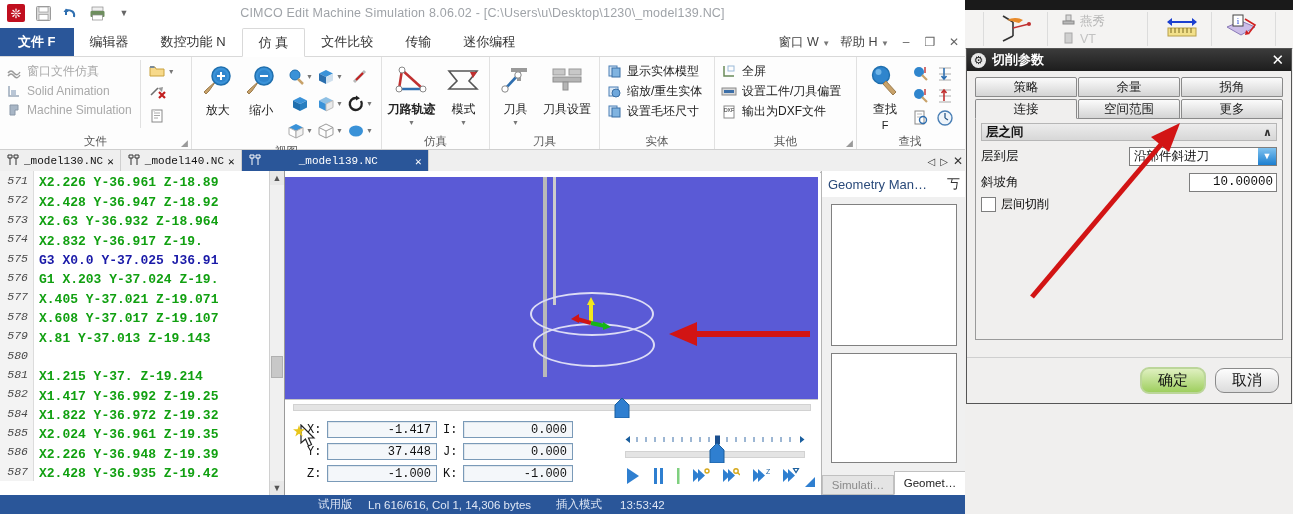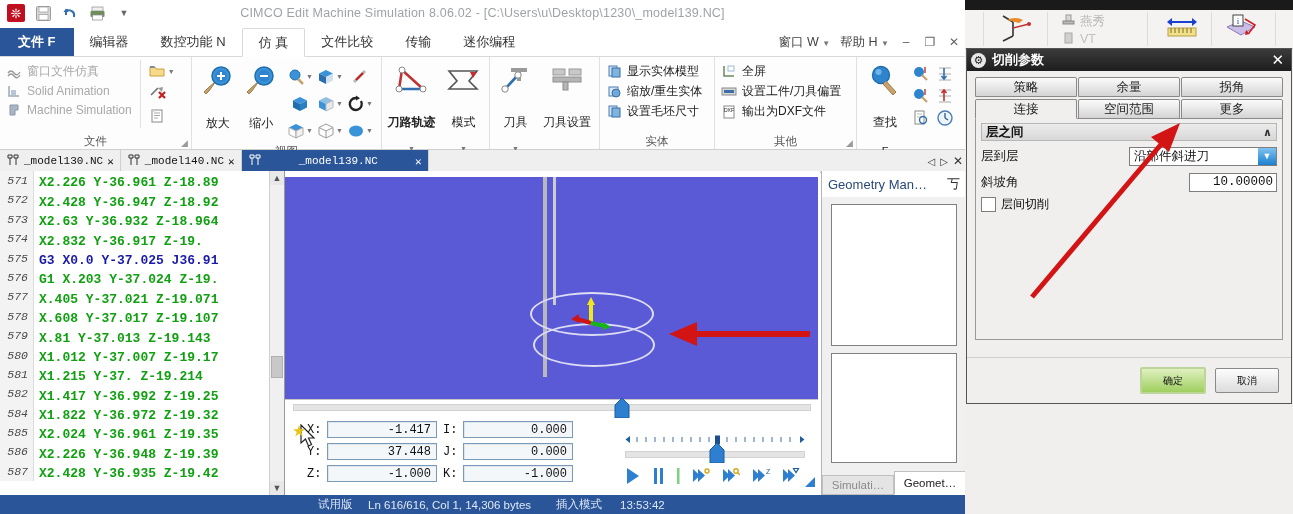--- a/index.html
+++ b/index.html
@@ -30,21 +30,21 @@
   
   .ribbon{position:relative;height:92px;background:#fdfdfd;border-bottom:1px solid #cfcfcf;display:flex;}
   .grp{position:relative;height:92px;display:flex;flex-direction:column;justify-content:flex-start;padding:3px 6px 0 6px;border-right:1px solid #e1e1e1;box-sizing:border-box;}
   .grp-body{flex:1;display:flex;align-items:flex-start;gap:4px;}
   .grp-name{height:15px;line-height:15px;text-align:center;font-size:11.5px;color:#5a5a5a;}
   .grp-dlg{position:absolute;right:3px;bottom:1px;font-size:9px;color:#9a9a9a;}
   .vlist{display:flex;flex-direction:column;gap:3px;padding-top:3px;}
   .vitem{display:flex;align-items:center;gap:5px;font-size:12px;color:#a9a9a9;white-space:nowrap;}
   .vitem.on{color:#222;}
   .vitem .gl{width:16px;height:16px;display:inline-flex;align-items:center;justify-content:center;}
-  .bigbtn{width:54px;display:flex;flex-direction:column;align-items:center;gap:14px;}
+  .bigbtn{width:54px;display:flex;flex-direction:column;align-items:center;gap:1px;}
   .bigbtn .gl{height:40px;display:flex;align-items:center;justify-content:center;}
   .bigbtn .lb{font-size:12px;color:#222;white-space:nowrap;}
   .bigbtn .lb2{font-size:11px;color:#222;}
   .icogrid{display:grid;grid-template-columns:repeat(3,30px);grid-auto-rows:27px;align-items:center;justify-items:center;padding-top:2px;}
   .icogrid .cell{display:flex;align-items:center;gap:1px;}
   .cav{font-size:7px;color:#777;}
 
   
   .doctabs{height:22px;background:#efefef;border-bottom:1px solid #b9b9b9;display:flex;align-items:stretch;position:relative;}
   .dtab{display:flex;align-items:center;gap:4px;padding:0 6px;font-family:"Liberation Mono","DejaVu Sans Mono",monospace;font-size:11px;color:#111;border-right:1px solid #cfcfcf;}
@@ -109,21 +109,21 @@
   .sect{display:flex;align-items:center;height:18px;background:linear-gradient(#ececec,#d7d7d7);border:1px solid #b6b6b6;box-sizing:border-box;padding:0 4px;font-weight:bold;font-size:12.5px;color:#111;text-align:right;}
   .sect .chev{margin-left:auto;font-size:11px;color:#333;}
   .frow{display:flex;align-items:center;height:22px;margin-top:4px;}
   .frow .lbl{font-size:12.5px;color:#111;}
   .sel2{margin-left:auto;width:148px;height:19px;background:#fff;border:1px solid #7e7e7e;display:flex;align-items:center;padding-left:4px;box-sizing:border-box;font-size:12.5px;color:#111;}
   .sel2 .dd{margin-left:auto;width:18px;height:17px;background:linear-gradient(#7fc2ef,#1c7fd0);display:flex;align-items:center;justify-content:center;color:#fff;font-size:9px;}
   .numf{margin-left:auto;width:88px;height:19px;background:#fff;border:1px solid #7e7e7e;display:flex;align-items:center;justify-content:flex-end;padding-right:3px;box-sizing:border-box;font-family:"Liberation Mono","DejaVu Sans Mono",monospace;font-size:12.5px;color:#111;}
   .cbrow{display:flex;align-items:center;gap:5px;margin-top:3px;}
   .cbox{width:13px;height:13px;background:#fff;border:1px solid #7e7e7e;}
   .dlg-btns{position:absolute;left:0;bottom:0;width:100%;height:46px;border-top:1px solid #cfcfcf;display:flex;align-items:center;justify-content:flex-end;gap:9px;padding-right:12px;box-sizing:border-box;}
-  .btn{width:62px;height:23px;display:flex;align-items:center;justify-content:center;font-size:10px;color:#111;border:1px solid #8a8a8a;border-radius:2px;background:linear-gradient(#fdfdfd,#dcdcdc);}
+  .btn{width:62px;height:23px;display:flex;align-items:center;justify-content:center;font-size:15px;color:#111;border:1px solid #8a8a8a;border-radius:9px;background:linear-gradient(#fdfdfd,#dcdcdc);}
   .btn.ok{background:linear-gradient(#dff0c0,#9fcf5f);border:2px solid #bcd69a;}
   .arrowbig{position:absolute;pointer-events:none;}
 </style>
 </head>
 <body>
 
 <div class="app">
 
   <div class="titlebar">
     <div class="qat">
@@ -575,21 +575,20 @@
           <div class="codeline">
             <span class="ln">578</span>
             <span class="code">X.608 Y-37.017 Z-19.107</span>
           </div>
           <div class="codeline">
             <span class="ln">579</span>
             <span class="code">X.81 Y-37.013 Z-19.143</span>
           </div>
           <div class="codeline">
             <span class="ln">580</span>
-            <span class="code">X1.012 Y-37.007 Z-19.17</span>
           </div>
           <div class="codeline">
             <span class="ln">581</span>
             <span class="code">X1.215 Y-37. Z-19.214</span>
           </div>
           <div class="codeline">
             <span class="ln">582</span>
             <span class="code">X1.417 Y-36.992 Z-19.25</span>
           </div>
           <div class="codeline">

